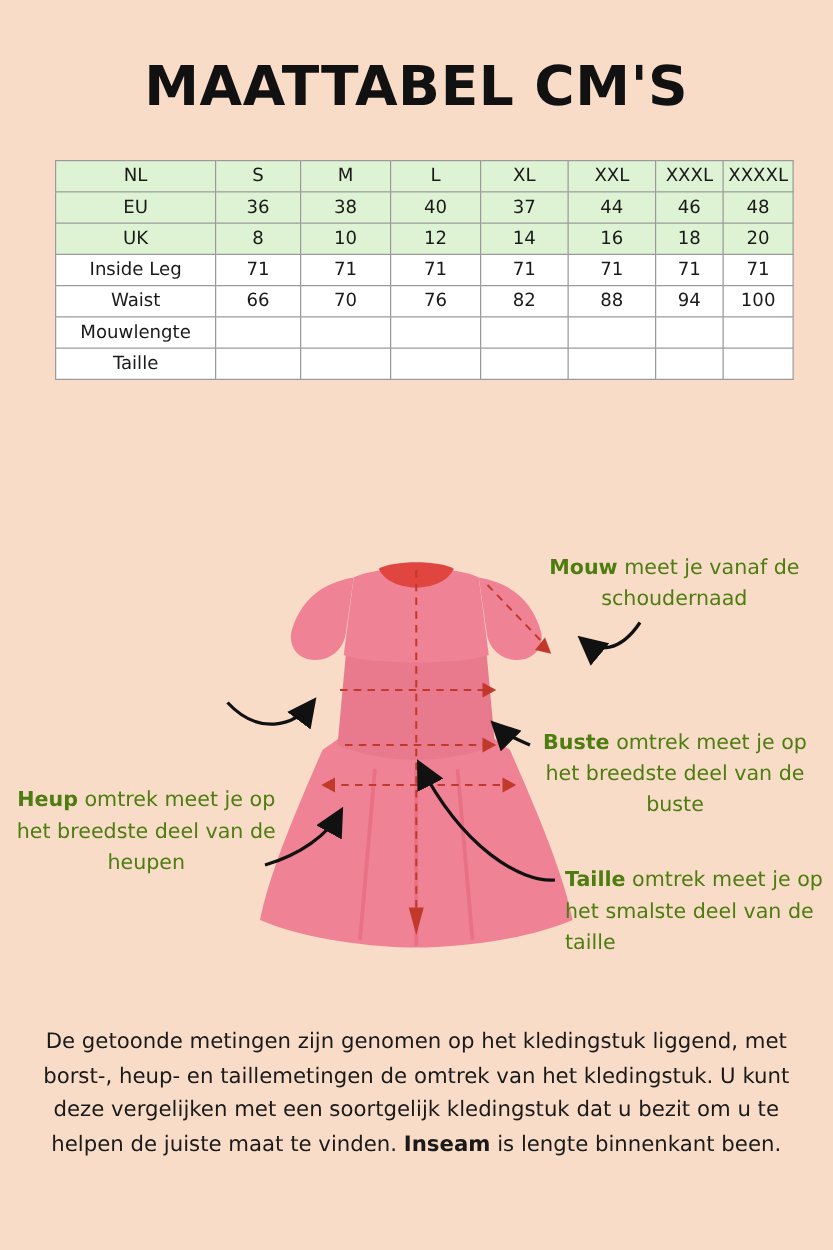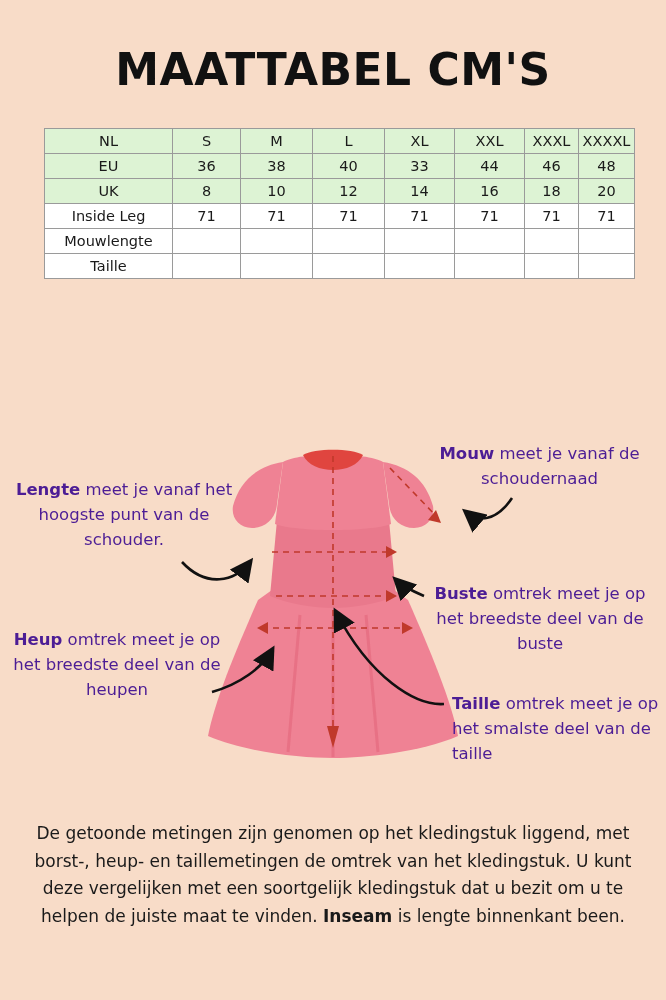--- a/index.html
+++ b/index.html
@@ -67,21 +67,21 @@
     top: 400px;
     width: 666px;
     height: 410px;
   }
   .dress-svg { position: absolute; left: 0; top: 0; }
 
   .anno {
     position: absolute;
     font-size: 16.5px;
     line-height: 1.5;
-    color: #4c1d95;
+    color: #4d7c0f;
     font-family: "DejaVu Sans", sans-serif;
   }
   .anno b { font-weight: bold; }
 
   .anno-lengte { left: 8px;  top: 78px;  width: 232px; text-align: center; }
   .anno-mouw   { left: 432px; top: 42px;  width: 215px; text-align: center; }
   .anno-buste  { left: 432px; top: 182px; width: 216px; text-align: center; }
   .anno-heup   { left: 8px;  top: 228px; width: 218px; text-align: center; }
   .anno-taille { left: 452px; top: 292px; width: 210px; text-align: left; }
 
@@ -117,21 +117,21 @@
         <td class="c-xxl">XXL</td>
         <td class="c-xxxl">XXXL</td>
         <td class="c-xxxxl">XXXXL</td>
       </tr>
 
       <tr class="green">
         <td class="label-col">EU</td>
         <td>36</td>
         <td>38</td>
         <td>40</td>
-        <td>33</td>
+        <td>37</td>
         <td>44</td>
         <td>46</td>
         <td>48</td>
       </tr>
 
       <tr class="green">
         <td class="label-col">UK</td>
         <td>8</td>
         <td>10</td>
         <td>12</td>
@@ -145,20 +145,30 @@
         <td class="label-col">Inside Leg</td>
         <td>71</td>
         <td>71</td>
         <td>71</td>
         <td>71</td>
         <td>71</td>
         <td>71</td>
         <td>71</td>
       </tr>
 
+      <tr>
+        <td class="label-col">Waist</td>
+        <td>66</td>
+        <td>70</td>
+        <td>76</td>
+        <td>82</td>
+        <td>88</td>
+        <td>94</td>
+        <td>100</td>
+      </tr>
 
       <tr>
         <td class="label-col">Mouwlengte</td>
         <td></td>
         <td></td>
         <td></td>
         <td></td>
         <td></td>
         <td></td>
         <td></td>
@@ -236,23 +246,20 @@
 
     <g stroke="#111" stroke-width="2.6" fill="none">
       <path d="M182,162 C206,188 235,182 250,162" marker-end="url(#arrowblk)"></path>
       <path d="M512,98 C496,122 478,122 466,112" marker-end="url(#arrowblk)"></path>
       <path d="M424,196 C410,190 402,186 396,180" marker-end="url(#arrowblk)"></path>
       <path d="M212,292 C240,284 262,268 272,250" marker-end="url(#arrowblk)"></path>
       <path d="M444,304 C416,306 370,278 336,212" marker-end="url(#arrowblk)"></path>
     </g>
   </svg>
 
-  <div class="anno anno-lengte">
-    <b>Lengte</b><span> meet je vanaf het hoogste punt van de schouder.</span>
-  </div>
 
   <div class="anno anno-mouw">
     <b>Mouw</b><span> meet je vanaf de schoudernaad</span>
   </div>
 
   <div class="anno anno-buste">
     <b>Buste</b><span> omtrek meet je op het breedste deel van de buste</span>
   </div>
 
   <div class="anno anno-heup">

